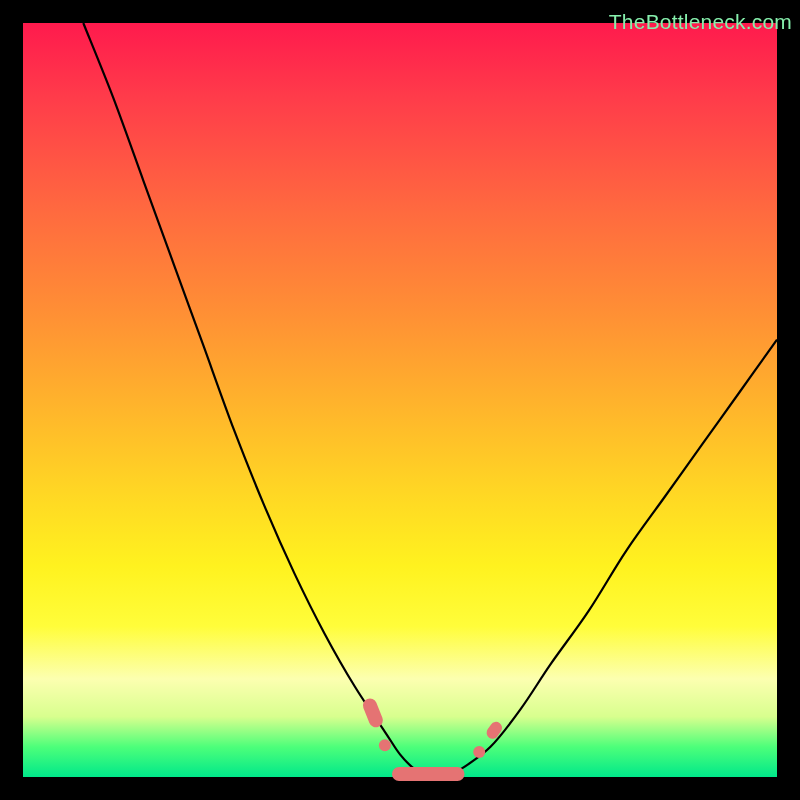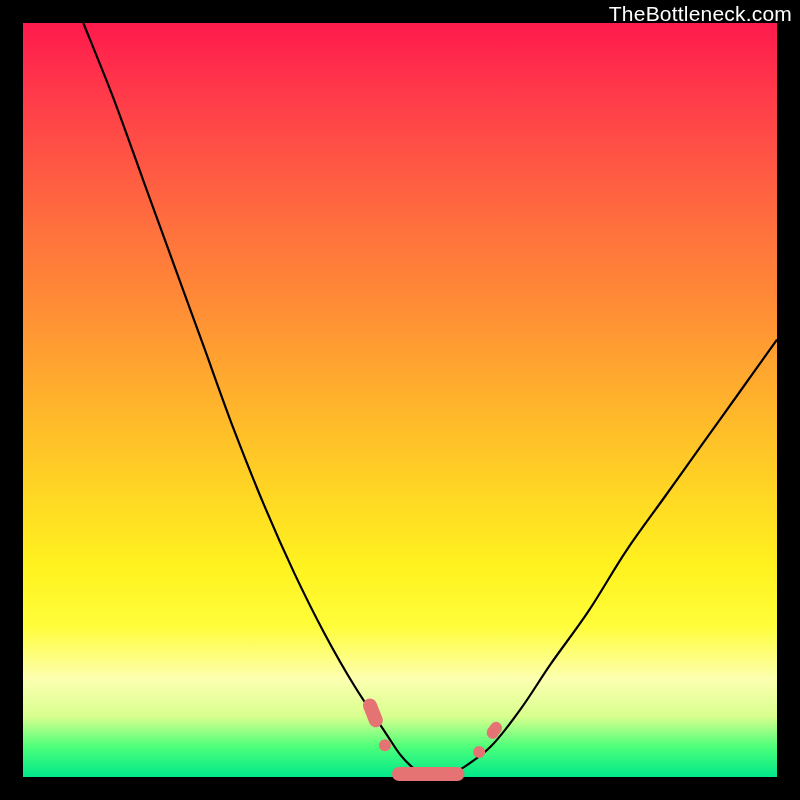--- a/index.html
+++ b/index.html
@@ -43,23 +43,23 @@
   svg.curve {
     position: absolute;
     left: 0;
     top: 0;
     width: 754px;
     height: 754px;
     overflow: visible;
   }
   .credit {
     position: absolute;
-    top: 2px;
+    top: 10px;
     right: 8px;
-    color: #ffffff;
+    color: #86efac;
     font-size: 21px;
     letter-spacing: 0.2px;
     font-weight: 500;
   }
 </style>
 </head>
 <body>
 
 <div class="frame">
   <div class="plot">

